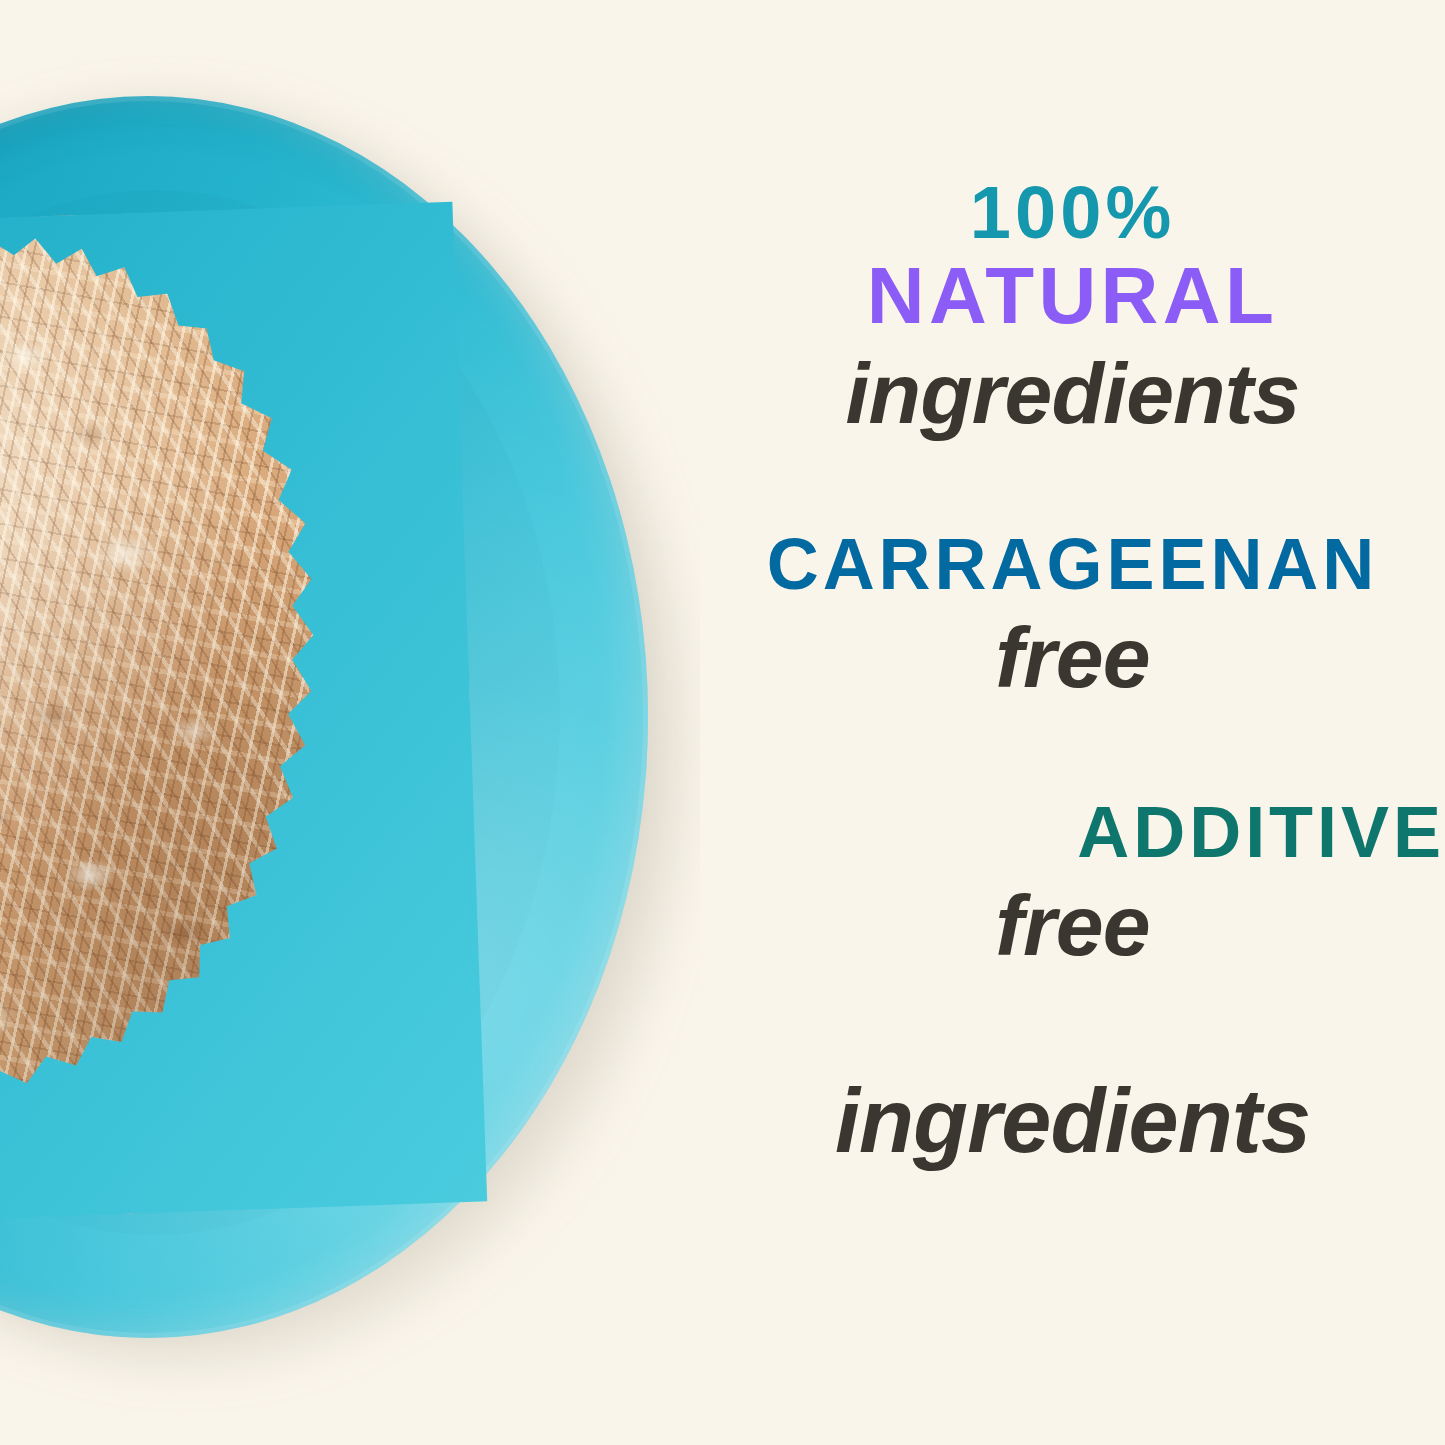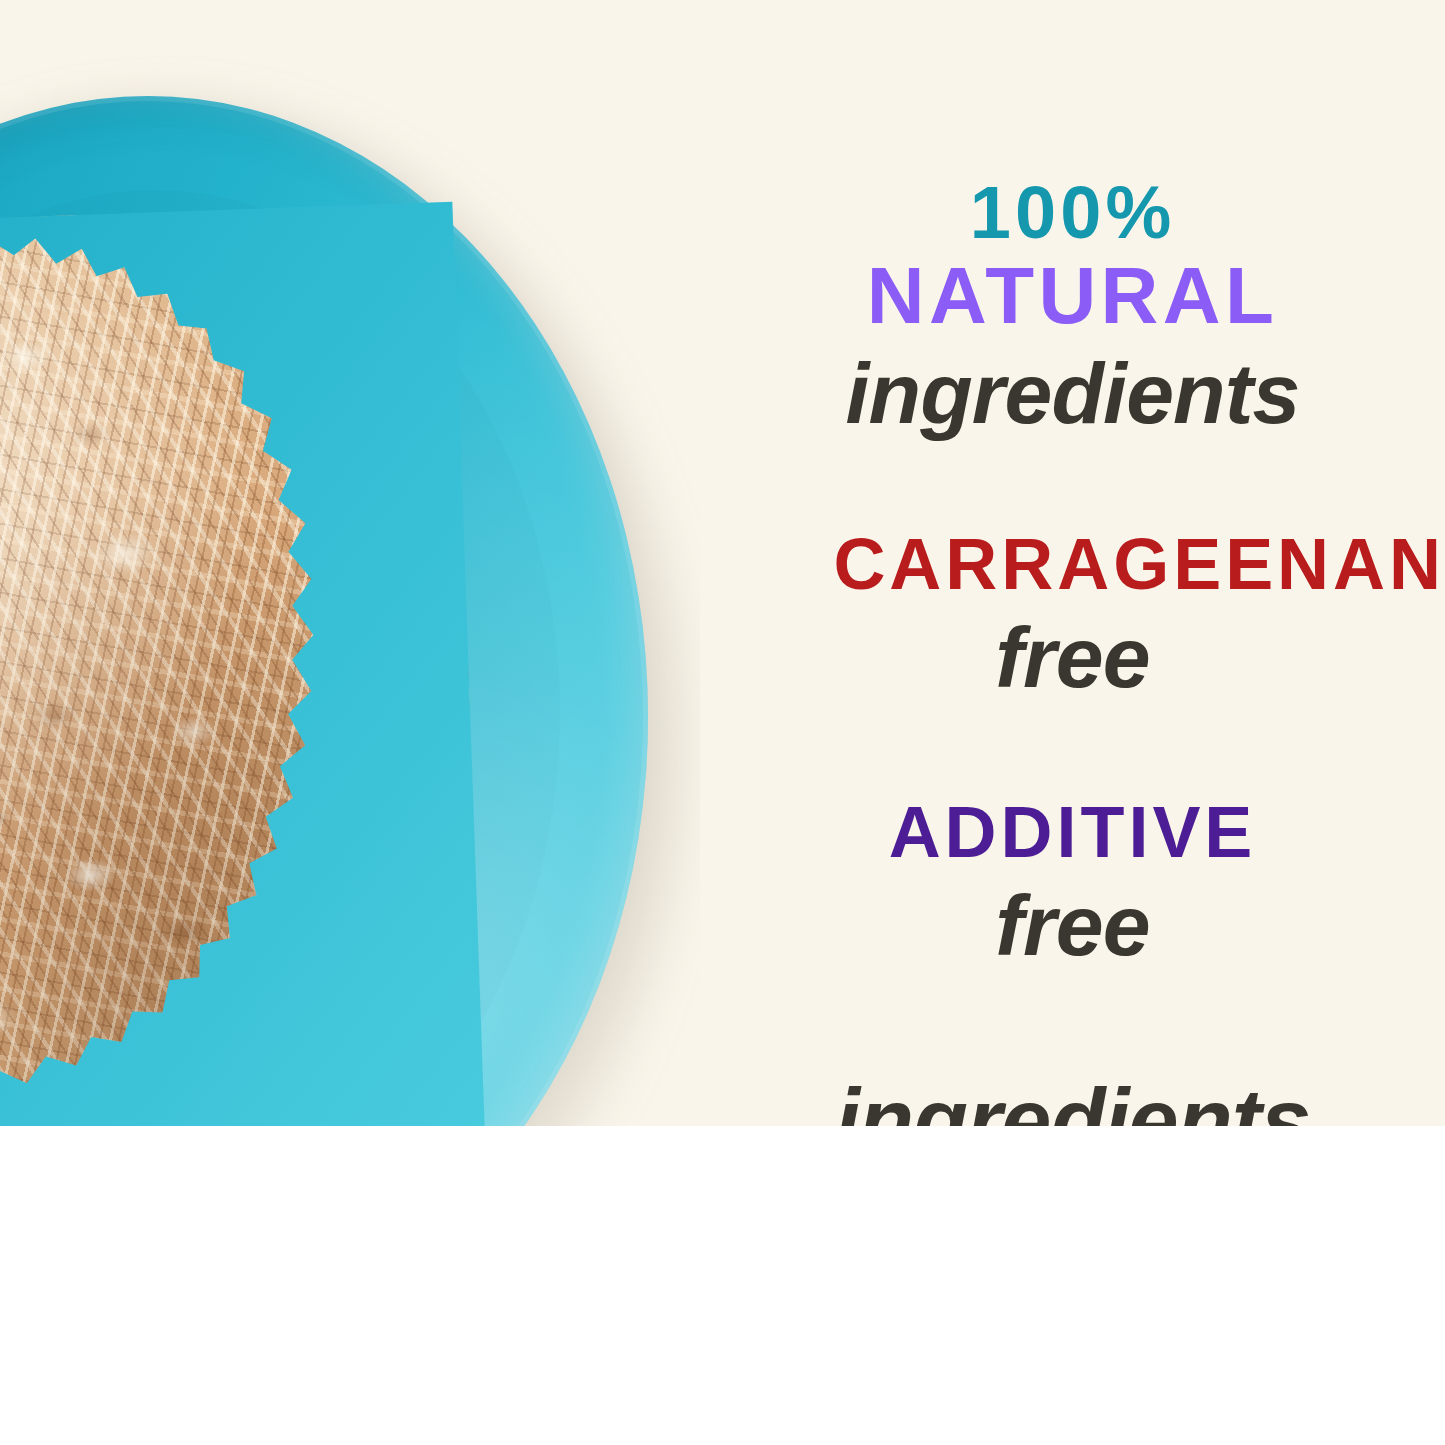--- a/index.html
+++ b/index.html
@@ -4,21 +4,21 @@
 <title>Product Feature Panel</title>
 <style>
   html, body {
     margin: 0;
     padding: 0;
     background: #ffffff;
   }
   #stage {
     position: relative;
     width: 1445px;
-    height: 1126px;
+    height: 1445px;
     overflow: hidden;
     background: #faf5ea;
     font-family: "Liberation Sans", sans-serif;
   }
 
   
   #photo {
     position: absolute;
     left: 0; top: 0;
     width: 700px;
@@ -273,26 +273,26 @@
 
   <div id="copy">
 
     <div class="claim" id="claim-1">
       <div class="claim-head l1" style="color: rgb(21, 151, 173);">100%</div>
       <div class="claim-head l2" style="color: #8b5cf6;">NATURAL</div>
       <div class="claim-sub" style="color: rgb(58, 55, 48);">ingredients</div>
     </div>
 
     <div class="claim" id="claim-2">
-      <div class="claim-head" style="color: #b91c1c; text-align: right;">CARRAGEENAN</div>
+      <div class="claim-head" style="color: #0369a1;">CARRAGEENAN</div>
       <div class="claim-sub" style="color: rgb(58, 55, 48);">free</div>
     </div>
 
     <div class="claim" id="claim-3">
-      <div class="claim-head" style="color: #4c1d95;">ADDITIVE</div>
+      <div class="claim-head" style="color: #0f766e; text-align: right;">ADDITIVE</div>
       <div class="claim-sub" style="color: rgb(58, 55, 48);">free</div>
     </div>
 
     <div class="claim" id="claim-4">
       <div class="claim-sub" style="color: rgb(58, 55, 48);">ingredients</div>
     </div>
 
   </div>
 </div>
 

